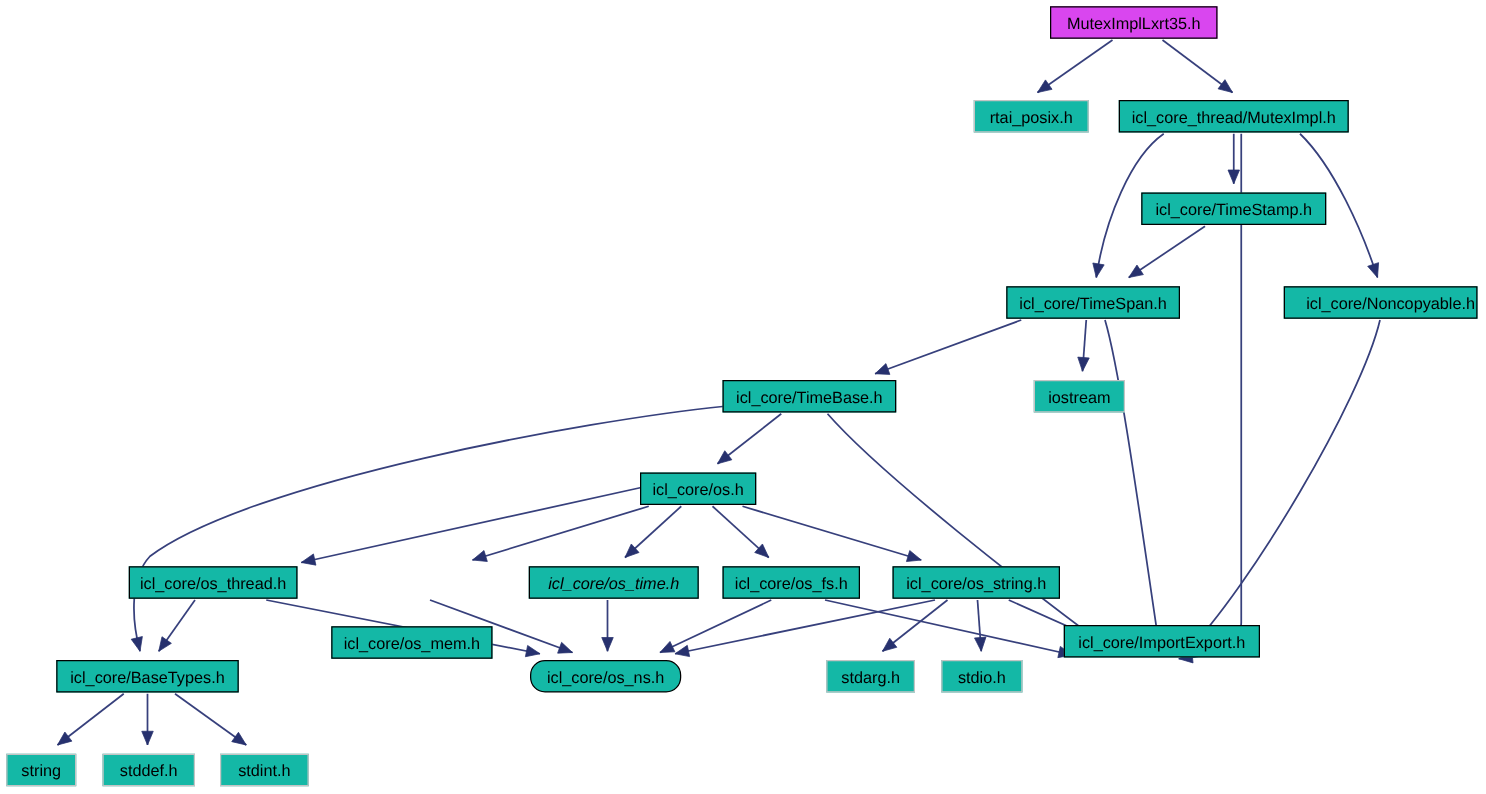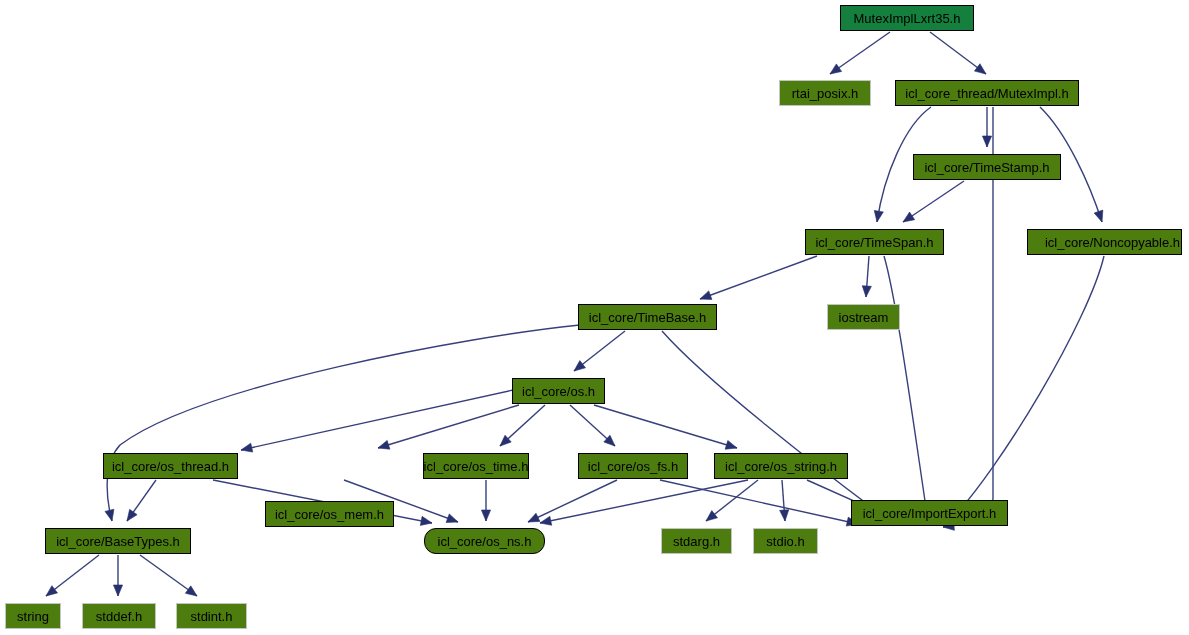--- a/index.html
+++ b/index.html
@@ -31,32 +31,32 @@
     fill: #27316e;
     stroke: #27316e;
     stroke-width: 0.6;
   }
   .node-box {
     position: absolute;
     box-sizing: border-box;
     display: flex;
     align-items: center;
     justify-content: center;
-    background: #4d7c0f;
+    background: #14b8a6;
     border: 1px solid #000000;
     font-size: 13px;
     color: #000000;
     white-space: nowrap;
     line-height: 1;
   }
   .node-box.kind-external {
     border: 1px solid #c4c4c4;
   }
   .node-box.kind-root {
-    background: #15803d;
+    background: #d946ef;
     border: 1px solid #000000;
   }
 </style>
 </head>
 <body>
 
 <div id="graph-root">
   <svg id="graph-svg" viewBox="0 0 1189 635" xmlns="http://www.w3.org/2000/svg">
       <g>
         <path class="edge-path" d="M 890,32 L 830,74"></path>
@@ -192,21 +192,21 @@
       <div class="node-box kind-external" style="left: 779px; top: 80px; width: 92px; height: 26px;">rtai_posix.h</div>
       <div class="node-box kind-internal" style="left: 895px; top: 80px; width: 184px; height: 26px;">icl_core_thread/MutexImpl.h</div>
       <div class="node-box kind-internal" style="left: 913px; top: 154px; width: 148px; height: 26px;">icl_core/TimeStamp.h</div>
       <div class="node-box kind-internal" style="left: 1027px; top: 229px; width: 155px; height: 26px; padding-left: 16px;">icl_core/Noncopyable.h</div>
       <div class="node-box kind-internal" style="left: 805px; top: 229px; width: 139px; height: 26px;">icl_core/TimeSpan.h</div>
       <div class="node-box kind-external" style="left: 827px; top: 304px; width: 73px; height: 26px;">iostream</div>
       <div class="node-box kind-internal" style="left: 578px; top: 304px; width: 139px; height: 26px;">icl_core/TimeBase.h</div>
       <div class="node-box kind-internal" style="left: 512px; top: 378px; width: 93px; height: 26px;">icl_core/os.h</div>
       <div class="node-box kind-internal" style="left: 103px; top: 453px; width: 135px; height: 26px;">icl_core/os_thread.h</div>
       <div class="node-box kind-internal" style="left: 265px; top: 453px; width: 129px; height: 26px; margin-top: 48px;">icl_core/os_mem.h</div>
-      <div class="node-box kind-internal" style="left: 423px; top: 453px; width: 106px; height: 26px;">icl_core/os_time.h</div>
+      <div class="node-box kind-internal" style="left: 423px; top: 453px; width: 136px; height: 26px; font-style: italic;">icl_core/os_time.h</div>
       <div class="node-box kind-internal" style="left: 578px; top: 453px; width: 110px; height: 26px;">icl_core/os_fs.h</div>
       <div class="node-box kind-internal" style="left: 714px; top: 453px; width: 134px; height: 26px;">icl_core/os_string.h</div>
       <div class="node-box kind-internal" style="left: 45px; top: 528px; width: 146px; height: 26px;">icl_core/BaseTypes.h</div>
       <div class="node-box kind-internal" style="left: 424px; top: 528px; width: 121px; height: 26px; border-radius: 12px;">icl_core/os_ns.h</div>
       <div class="node-box kind-external" style="left: 661px; top: 528px; width: 71px; height: 26px;">stdarg.h</div>
       <div class="node-box kind-external" style="left: 753px; top: 528px; width: 65px; height: 26px;">stdio.h</div>
       <div class="node-box kind-internal" style="left: 851px; top: 500px; width: 157px; height: 26px;">icl_core/ImportExport.h</div>
       <div class="node-box kind-external" style="left: 5px; top: 603px; width: 56px; height: 26px; text-align: center;">string</div>
       <div class="node-box kind-external" style="left: 82px; top: 603px; width: 74px; height: 26px; text-align: center;">stddef.h</div>
       <div class="node-box kind-external" style="left: 176px; top: 603px; width: 71px; height: 26px;">stdint.h</div>

